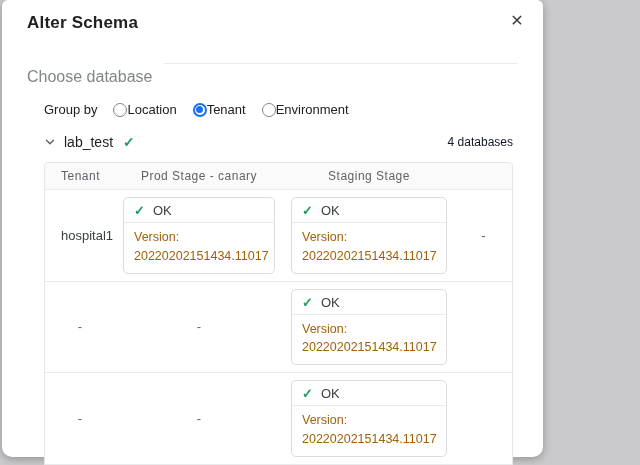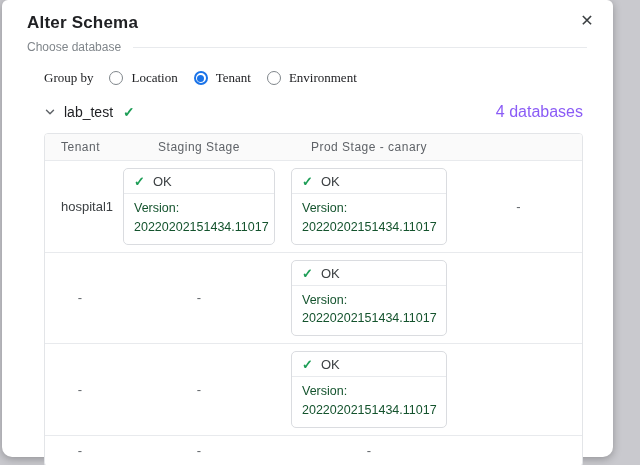--- a/index.html
+++ b/index.html
@@ -3,67 +3,67 @@
 <meta charset="utf-8">
 <style>
   html,body{margin:0;padding:0;}
   body{
     width:640px;height:465px;overflow:hidden;position:relative;
     background:#c9c9ce;
     font-family:"Liberation Sans",sans-serif;
     -webkit-font-smoothing:antialiased;
   }
   .modal{
-    position:absolute;left:2px;top:0;width:611px;height:457px;
+    position:absolute;left:2px;top:0;width:541px;height:457px;
     background:#ffffff;border-radius:6px 6px 10px 10px;
     box-shadow:0 2px 8px rgba(0,0,0,.28);
     box-sizing:border-box;
   }
   
   .modal-header{padding:13px 26px 0 25px;position:relative;}
   .title{font-size:17px;font-weight:600;color:#202124;letter-spacing:.2px;}
   .close-btn{
     position:absolute;top:11px;right:16px;width:20px;height:20px;
     display:flex;align-items:center;justify-content:center;
     font-size:16px;color:#3c4043;cursor:pointer;background:none;border:none;
     font-family:inherit;line-height:1;
   }
   .subtitle-row{display:flex;align-items:center;gap:12px;margin-top:7px;}
-  .subtitle{font-size:12px;color:#80868b;white-space:nowrap;}
+  .subtitle{font-size:16px;color:#80868b;white-space:nowrap;margin-top:28px;}
   .subtitle-line{flex:1;height:1px;background:#e8eaed;}
   
   .modal-body{padding:16px 30px 0 42px;}
-  .groupby-row{display:flex;align-items:center;font-size:13px;color:#202124;font-family:Liberation Serif, serif;}
+  .groupby-row{display:flex;align-items:center;font-size:13px;color:#202124;}
   .groupby-label{margin-right:16px;}
   .radio-group{display:flex;align-items:center;gap:16px;}
-  .radio-option{display:flex;align-items:center;gap:8px;cursor:pointer;}
+  .radio-option{display:flex;align-items:center;gap:0;cursor:pointer;}
   .radio-circle{width:14px;height:14px;border:1.5px solid #80868b;border-radius:50%;box-sizing:border-box;position:relative;background:#fff;flex:0 0 auto;}
   .radio-circle.selected{border:2px solid #1a73e8;}
   .radio-circle.selected::after{content:"";position:absolute;inset:1.5px;background:#1a73e8;border-radius:50%;}
   
   .group-row{display:flex;align-items:center;margin-top:17px;justify-content:flex-end;}
   .chevron{margin-right:8px;display:flex;align-items:center;cursor:pointer;}
   .group-name{font-size:14px;color:#202124;}
   .group-check{margin-left:10px;font-size:14px;font-weight:700;}
-  .db-count{margin-left:auto;font-size:16px;color:#8b5cf6;}
+  .db-count{margin-left:auto;font-size:12px;color:#0f172a;}
   
   .db-table{margin-top:12px;border:1px solid #e3e5e8;border-radius:4px;overflow:hidden;background:#fff;}
   .thead,.tr{display:grid;grid-template-columns:70px 168px 172px 1fr;}
   .thead{background:#fafafa;border-bottom:1px solid #e8eaed;}
   .th{font-size:12px;color:#5f6368;letter-spacing:.5px;padding:6px 8px;text-align:center;white-space:nowrap;}
   .th:first-child{text-align:left;padding-left:16px;letter-spacing:.5px;}
   .tr{border-bottom:1px solid #e8eaed;}
   .tr:last-child{border-bottom:none;}
   .td{display:flex;align-items:center;justify-content:center;font-size:13px;color:#3c4043;min-height:30px;}
   .td.tenant{justify-content:flex-start;padding-left:16px;}
   .dash{color:#5f6368;}
   .status-card{flex:1;margin:7px 8px;border:1px solid #dadce0;border-radius:5px;background:#fff;overflow:hidden;cursor:pointer;}
   .card-status{display:flex;align-items:center;gap:8px;padding:5px 10px 4px;font-size:13px;color:#3c4043;border-bottom:1px solid #e8eaed;}
   .card-check{font-weight:700;font-size:13px;}
-  .card-version{padding:5px 10px 7px;font-size:12.5px;color:#14532d;line-height:1.5;text-align:left;}
+  .card-version{padding:5px 10px 7px;font-size:12.5px;color:#a16207;line-height:1.5;text-align:left;}
 </style>
 </head>
 <body>
 
 <div class="modal">
 
   <div class="modal-header">
     <div class="title">Alter Schema</div>
     <button class="close-btn">✕</button>
     <div class="subtitle-row">
@@ -99,22 +99,22 @@
           </svg>
       </span>
       <span class="group-name">lab_test</span>
       <span class="group-check" id="group-check" style="color: rgb(30, 158, 87);">✓</span>
       <span class="db-count">4 databases</span>
     </div>
 
     <div class="db-table">
       <div class="thead">
           <div class="th">Tenant</div>
+          <div class="th">Prod Stage - canary</div>
           <div class="th">Staging Stage</div>
-          <div class="th">Prod Stage - canary</div>
         </div>
       <div>
           <div class="tr">
             <div class="td tenant">hospital1</div>
             <div class="td">
               <div class="status-card">
                 <div class="card-status">
                   <div class="card-check" style="color: rgb(30, 158, 87); display: inline;">✓</div>
                   <div style="display: inline;">OK</div>
                 </div>

